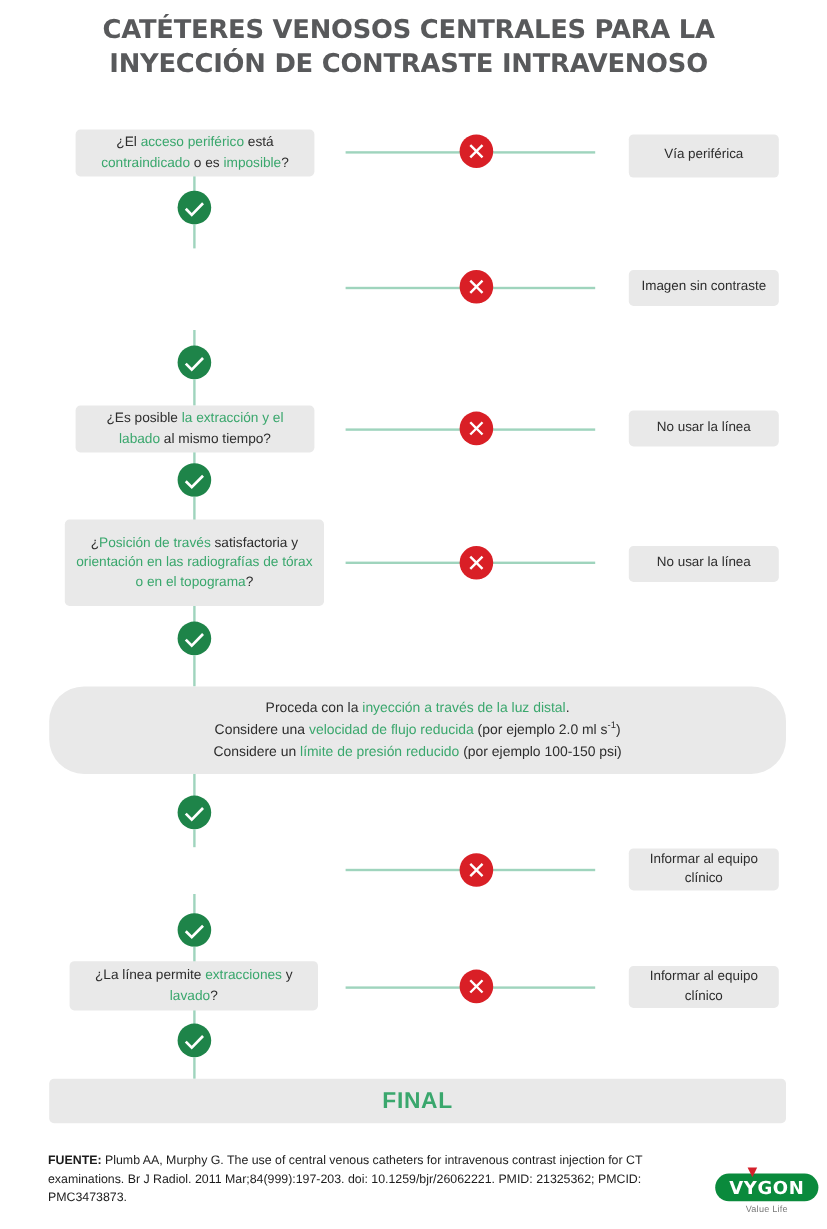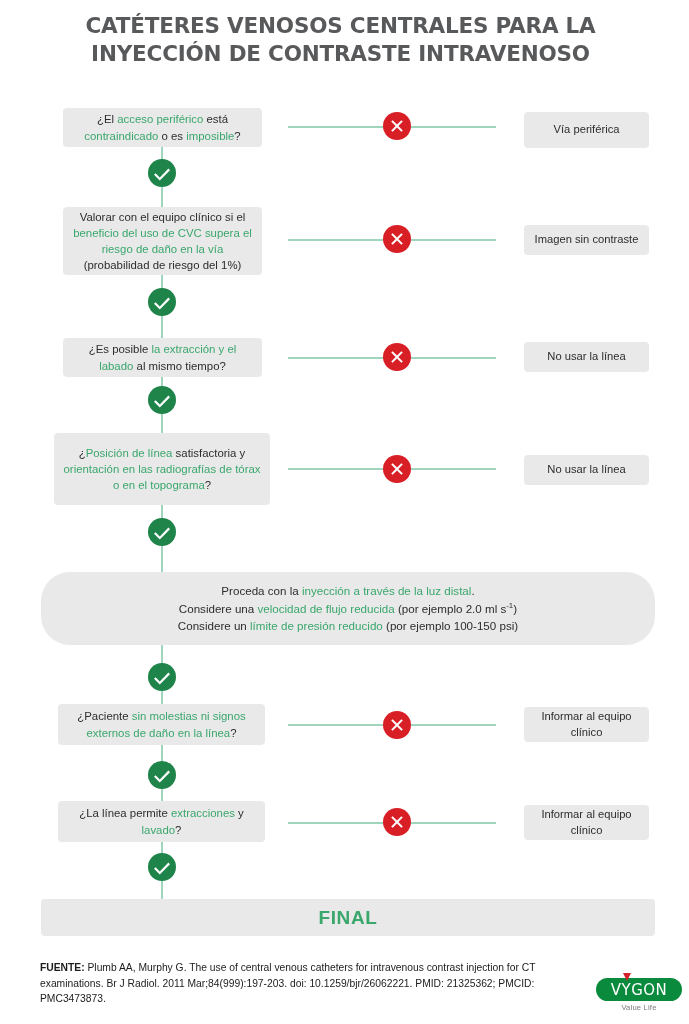--- a/index.html
+++ b/index.html
@@ -133,21 +133,21 @@
     background: #0a8a3c;
     border-radius: 13px;
     height: 23px;
     display: flex;
     align-items: center;
     justify-content: center;
   }
   .logo-text {
     color: #ffffff;
     font-family: "DejaVu Sans", sans-serif;
-    font-weight: normal;
+    font-weight: bold;
     font-size: 15px;
     letter-spacing: 0.5px;
   }
   .logo-drop {
     position: absolute;
     top: -5px;
     left: 27px;
     width: 0; height: 0;
     border-left: 4px solid transparent;
     border-right: 4px solid transparent;
@@ -185,23 +185,20 @@
       <span>Vía periférica</span>
     </div>
     <div class="vline" style="left:161px; top:147px; height:20px;"></div>
     <div class="icon ok" style="left:148px; top:159px;">
       <svg width="28" height="28" viewBox="0 0 28 28" aria-hidden="true">
         <path d="M7.6 14.2 L11.8 18.4 L20.4 9.6 L22 11.2 L11.8 21.6 L6 15.8 Z" fill="#ffffff"></path>
       </svg>
     </div>
     <div class="vline" style="left:161px; top:187px; height:20px;"></div>
 
-    <div class="box" style="left:63px; top:207px; width:199px; height:68px;">
-      <span id="d1"><span>Valorar con el equipo clínico si el </span><span class="hl">beneficio del uso de CVC supera el riesgo de daño en la vía</span><span> (probabilidad de riesgo del 1%)</span></span>
-    </div>
     <div class="hline" style="left:288px; top:239px; width:208px;"></div>
     <div class="icon no" style="left:383px; top:225px;">
       <svg width="28" height="28" viewBox="0 0 28 28" aria-hidden="true">
         <path d="M9.6 8.2 L14 12.6 L18.4 8.2 L19.8 9.6 L15.4 14 L19.8 18.4 L18.4 19.8 L14 15.4 L9.6 19.8 L8.2 18.4 L12.6 14 L8.2 9.6 Z" fill="#ffffff"></path>
       </svg>
     </div>
     <div class="outcome" style="left:524px; top:225px; width:125px; height:30px;">
       <span>Imagen sin contraste</span>
     </div>
     <div class="vline" style="left:161px; top:275px; height:18px;"></div>
@@ -226,21 +223,21 @@
     </div>
     <div class="vline" style="left:161px; top:377px; height:10px;"></div>
     <div class="icon ok" style="left:148px; top:386px;">
       <svg width="28" height="28" viewBox="0 0 28 28" aria-hidden="true">
         <path d="M7.6 14.2 L11.8 18.4 L20.4 9.6 L22 11.2 L11.8 21.6 L6 15.8 Z" fill="#ffffff"></path>
       </svg>
     </div>
     <div class="vline" style="left:161px; top:414px; height:20px;"></div>
 
     <div class="box" style="left:54px; top:433px; width:216px; height:72px;">
-      <span id="d3"><span>¿</span><span class="hl">Posición de línea</span><span> satisfactoria y </span><span class="hl">orientación en las radiografías de tórax o en el topograma</span><span>?</span></span>
+      <span id="d3"><span>¿</span><span class="hl">Posición de través</span><span> satisfactoria y </span><span class="hl">orientación en las radiografías de tórax o en el topograma</span><span>?</span></span>
     </div>
     <div class="hline" style="left:288px; top:468px; width:208px;"></div>
     <div class="icon no" style="left:383px; top:455px;">
       <svg width="28" height="28" viewBox="0 0 28 28" aria-hidden="true">
         <path d="M9.6 8.2 L14 12.6 L18.4 8.2 L19.8 9.6 L15.4 14 L19.8 18.4 L18.4 19.8 L14 15.4 L9.6 19.8 L8.2 18.4 L12.6 14 L8.2 9.6 Z" fill="#ffffff"></path>
       </svg>
     </div>
     <div class="outcome" style="left:524px; top:455px; width:125px; height:30px;">
       <span>No usar la línea</span>
     </div>
@@ -260,23 +257,20 @@
       </div>
     </div>
     <div class="vline" style="left:161px; top:645px; height:20px;"></div>
     <div class="icon ok" style="left:148px; top:663px;">
       <svg width="28" height="28" viewBox="0 0 28 28" aria-hidden="true">
         <path d="M7.6 14.2 L11.8 18.4 L20.4 9.6 L22 11.2 L11.8 21.6 L6 15.8 Z" fill="#ffffff"></path>
       </svg>
     </div>
     <div class="vline" style="left:161px; top:691px; height:15px;"></div>
 
-    <div class="box" style="left:58px; top:704px; width:207px; height:41px;">
-      <span id="d4"><span>¿Paciente </span><span class="hl">sin molestias ni signos externos de daño en la línea</span><span>?</span></span>
-    </div>
     <div class="hline" style="left:288px; top:724px; width:208px;"></div>
     <div class="icon no" style="left:383px; top:711px;">
       <svg width="28" height="28" viewBox="0 0 28 28" aria-hidden="true">
         <path d="M9.6 8.2 L14 12.6 L18.4 8.2 L19.8 9.6 L15.4 14 L19.8 18.4 L18.4 19.8 L14 15.4 L9.6 19.8 L8.2 18.4 L12.6 14 L8.2 9.6 Z" fill="#ffffff"></path>
       </svg>
     </div>
     <div class="outcome" style="left:524px; top:707px; width:125px; height:35px;">
       <span>Informar al equipo clínico</span>
     </div>
     <div class="vline" style="left:161px; top:745px; height:17px;"></div>

